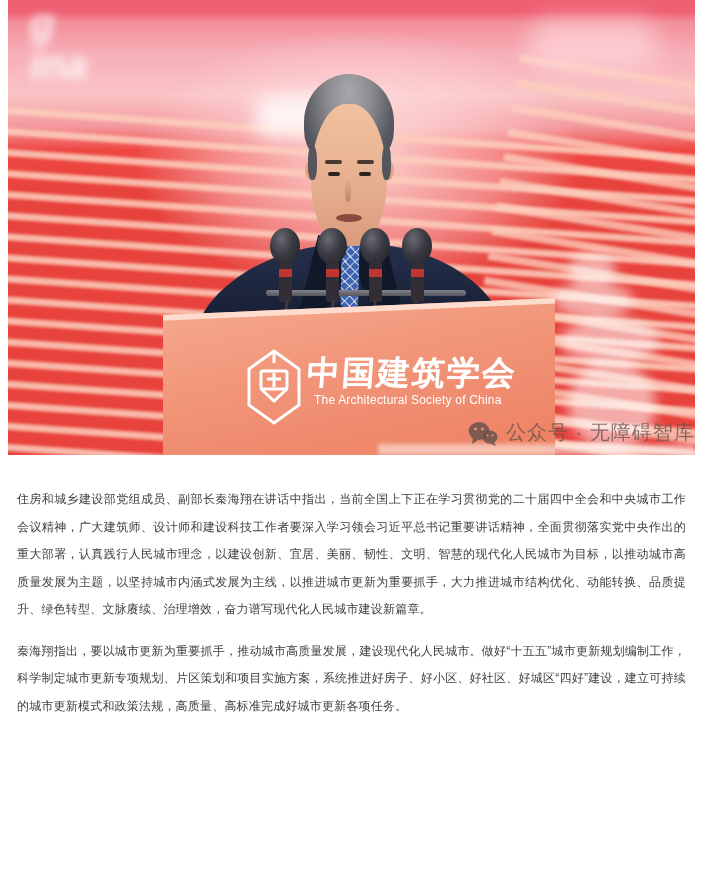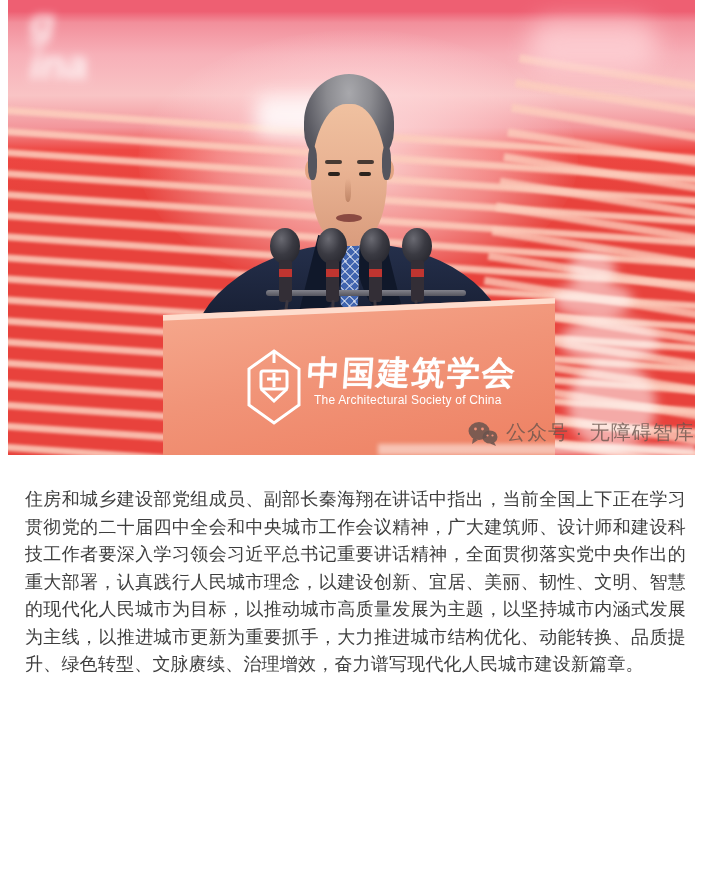--- a/index.html
+++ b/index.html
@@ -86,21 +86,21 @@
 
   
   .wm{left:460px;top:418px;width:222px;height:28px;display:flex;align-items:flex-end;gap:8px;
     color:rgba(104,84,77,.78);font-size:20px;letter-spacing:1px;position:absolute;}
   .wm svg{position:static;flex:0 0 auto;}
   .wm span{position:static;white-space:nowrap;}
   .table-strip{left:370px;top:444px;width:317px;height:11px;background:rgba(255,255,255,.5);filter:blur(2px);}
 
   
   .body-text{position:absolute;left:0;top:455px;width:703px;box-sizing:border-box;padding:31px 17px 0 17px;}
-  .body-text p{margin:0 0 14px 8px;font-size:18px;line-height:27.5px;color:#3e3e3e;
+  .body-text p{margin:0 0 14px 0;font-size:12px;line-height:27.5px;color:#3e3e3e;
     text-align:justify;text-justify:inter-ideograph;letter-spacing:.2px;word-break:break-all;}
 </style>
 </head>
 <body>
 
 <div class="page">
 
   <figure class="hero">
     <div class="bg-base"></div>
     <div class="glow"></div>
@@ -194,15 +194,16 @@
           <circle cx="19.5" cy="14.5" r="1.1"></circle>
           <circle cx="24.5" cy="14.5" r="1.1"></circle>
         </g>
       </svg>
       <span>公众号 · 无障碍智库</span>
     </div>
   </figure>
 
   <section class="body-text">
     <p>住房和城乡建设部党组成员、副部长秦海翔在讲话中指出，当前全国上下正在学习贯彻党的二十届四中全会和中央城市工作会议精神，广大建筑师、设计师和建设科技工作者要深入学习领会习近平总书记重要讲话精神，全面贯彻落实党中央作出的重大部署，认真践行人民城市理念，以建设创新、宜居、美丽、韧性、文明、智慧的现代化人民城市为目标，以推动城市高质量发展为主题，以坚持城市内涵式发展为主线，以推进城市更新为重要抓手，大力推进城市结构优化、动能转换、品质提升、绿色转型、文脉赓续、治理增效，奋力谱写现代化人民城市建设新篇章。</p>
+    <p>秦海翔指出，要以城市更新为重要抓手，推动城市高质量发展，建设现代化人民城市。做好“十五五”城市更新规划编制工作，科学制定城市更新专项规划、片区策划和项目实施方案，系统推进好房子、好小区、好社区、好城区“四好”建设，建立可持续的城市更新模式和政策法规，高质量、高标准完成好城市更新各项任务。</p>
   </section>
 
 </div>
 
 </body></html>

